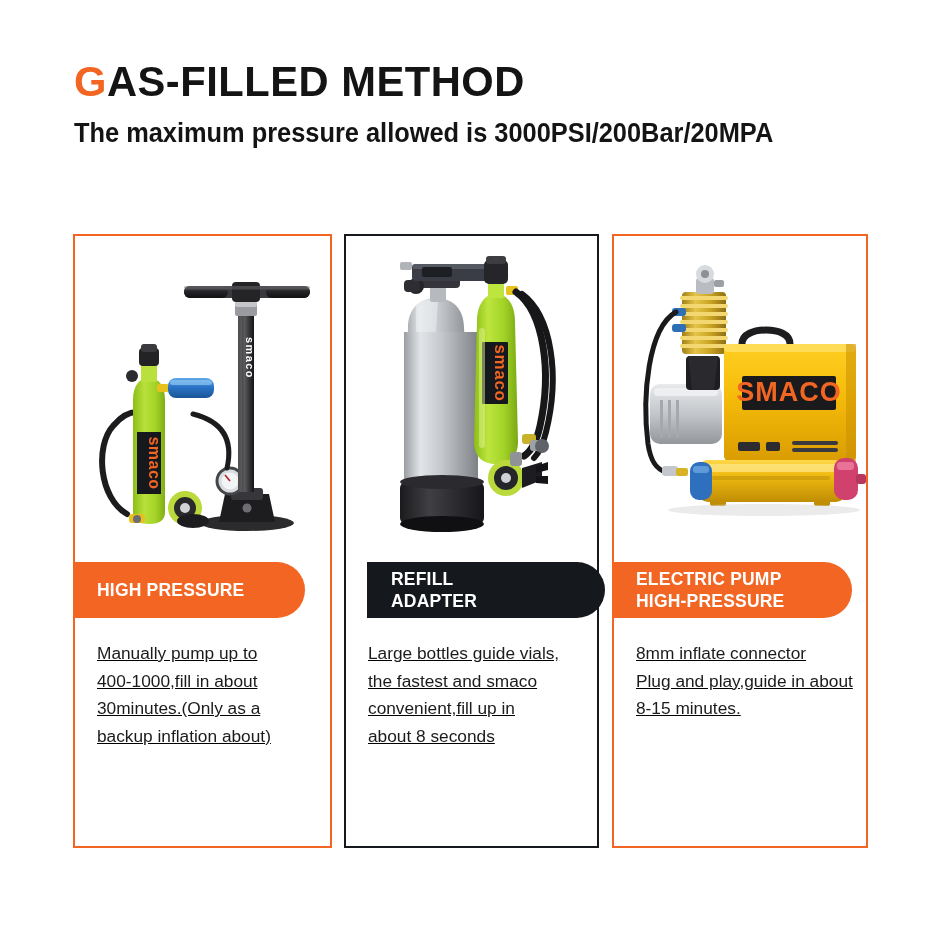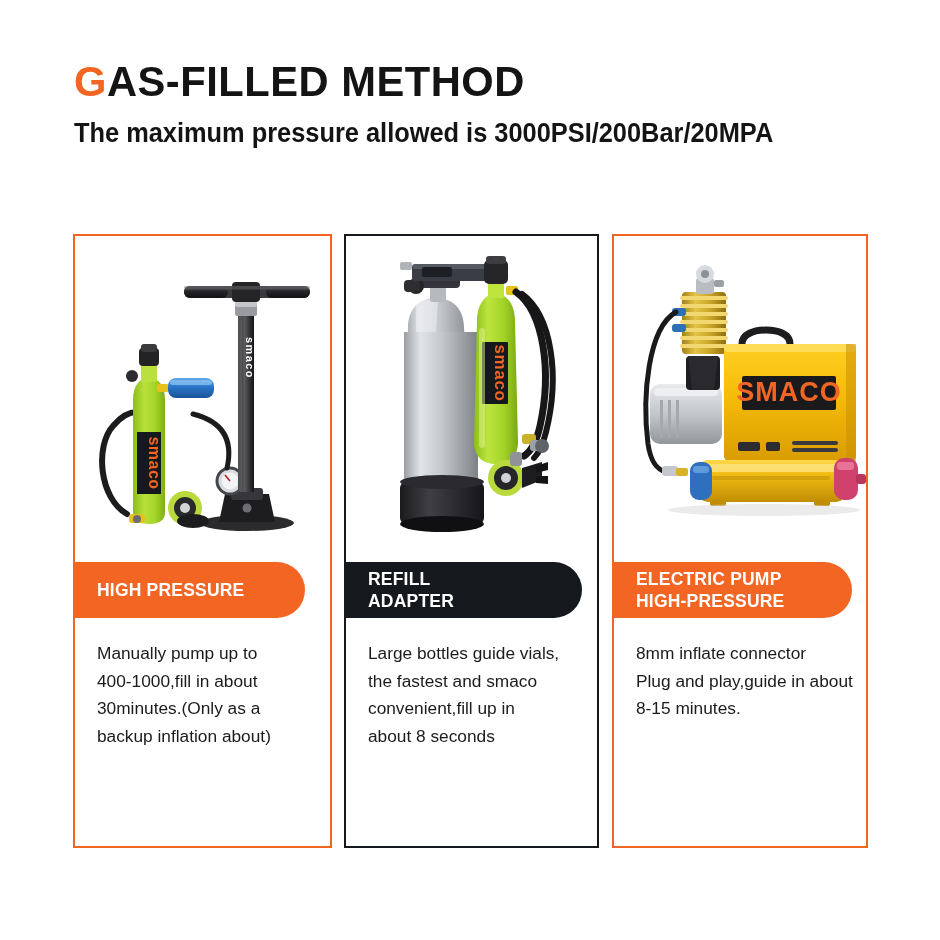--- a/index.html
+++ b/index.html
@@ -107,29 +107,30 @@
   .banner-line {
     color: #ffffff;
     font-size: 17.5px;
     font-weight: 700;
     line-height: 1.27;
     letter-spacing: 0.2px;
     white-space: nowrap;
   }
 
   .banner-1 { width: 232px; }
-  .banner-2 { width: 238px; }
+  .banner-2 { width: 238px; margin-left: 23px; }
   .banner-3 { width: 240px; }
 
   
   .body-copy {
     position: absolute;
     left: 22px;
     top: 404px;
     right: 28px;
+    text-decoration: underline;
   }
   .body-line {
     font-size: 17.3px;
     line-height: 1.59;
     color: #1b1b1b;
     font-weight: 400;
     white-space: nowrap;
   }
 
   

